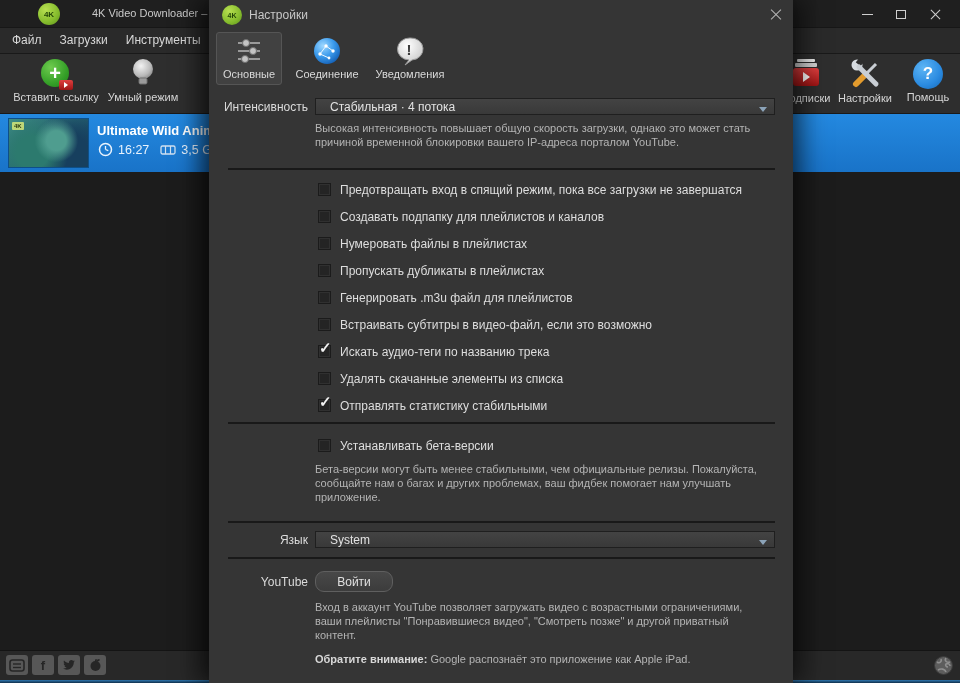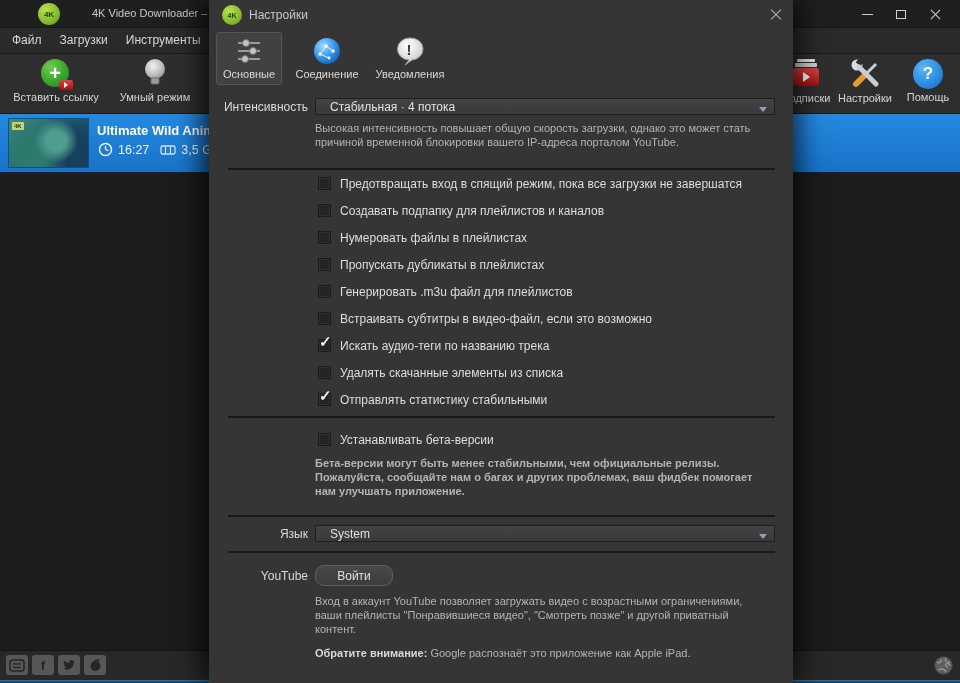--- a/index.html
+++ b/index.html
@@ -138,21 +138,21 @@
       <div class="icon-paste">
         <div class="pcirc">
             <span>+</span>
           </div>
         <div class="pbadge">
             <div class="ptri"></div>
           </div>
       </div>
       <div class="tool-label">Вставить ссылку</div>
     </div>
-    <div class="tool-item" style="left:110px; width:90px;">
+    <div class="tool-item" style="left:98px; width:90px;">
       <svg width="26" height="32">
         <defs>
             <radialGradient id="bulb" cx="40%" cy="35%" r="70%">
           <stop offset="0%" stop-color="#f2f2f2"></stop>
               <stop offset="70%" stop-color="#b9b9b9"></stop>
               <stop offset="100%" stop-color="#8a8a8a"></stop>
         </radialGradient>
           </defs>
         <circle cx="13" cy="12" r="10" fill="url(#bulb)"></circle>
         <rect x="9" y="21" width="8" height="6" rx="1.5" fill="#9b9b9b" stroke="#6f6f6f"></rect>
@@ -313,21 +313,21 @@
       <div class="lbl-cell">Интенсивность</div>
       <div class="select">
         <span class="select-value">Стабильная · 4 потока</span>
         <span class="sel-arrow"></span>
       </div>
     </div>
     <div class="desc" style="margin-top:6px; margin-right:32px;">Высокая интенсивность повышает общую скорость загрузки, однако это может стать причиной временной блокировки вашего IP-адреса порталом YouTube.</div>
 
     <div class="divider" style="margin-top:19px;"></div>
 
-    <div class="chk-group" style="margin-top:0;">
+    <div class="chk-group" style="margin-top:6px;">
       <div class="chk-row">
         <span class="chk">
             <span class="mark"></span>
           </span>
         <span class="chk-label">Предотвращать вход в спящий режим, пока все загрузки не завершатся</span>
       </div>
       <div class="chk-row">
         <span class="chk">
             <span class="mark"></span>
           </span>
@@ -380,21 +380,21 @@
     <div class="divider" style="margin-top:3px;"></div>
 
     <div class="chk-group" style="margin-top:8px;">
       <div class="chk-row">
         <span class="chk">
             <span class="mark"></span>
           </span>
         <span class="chk-label">Устанавливать бета-версии</span>
       </div>
     </div>
-    <div class="desc" style="margin-top:3px; width:460px;font-weight:bold;">Бета-версии могут быть менее стабильными, чем официальные релизы.  Пожалуйста, сообщайте нам о багах и других проблемах, ваш фидбек помогает нам улучшать приложение.</div>
+    <div class="desc" style="margin-top:3px; width:460px;">Бета-версии могут быть менее стабильными, чем официальные релизы.  Пожалуйста, сообщайте нам о багах и других проблемах, ваш фидбек помогает нам улучшать приложение.</div>
 
     <div class="divider" style="margin-top:17px;"></div>
 
     <div class="row" style="margin-top:8px;justify-content:center;">
       <div class="lbl-cell">Язык</div>
       <div class="select">
         <span class="select-value">System</span>
         <span class="sel-arrow"></span>
       </div>
     </div>

